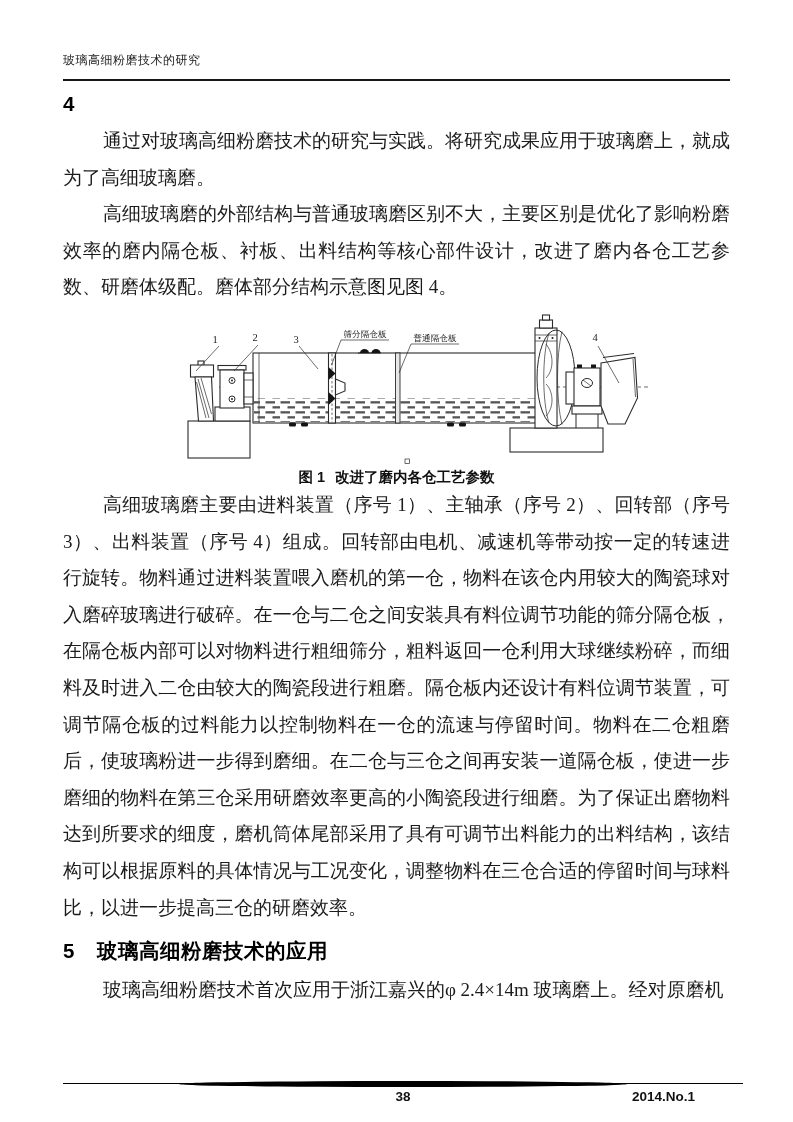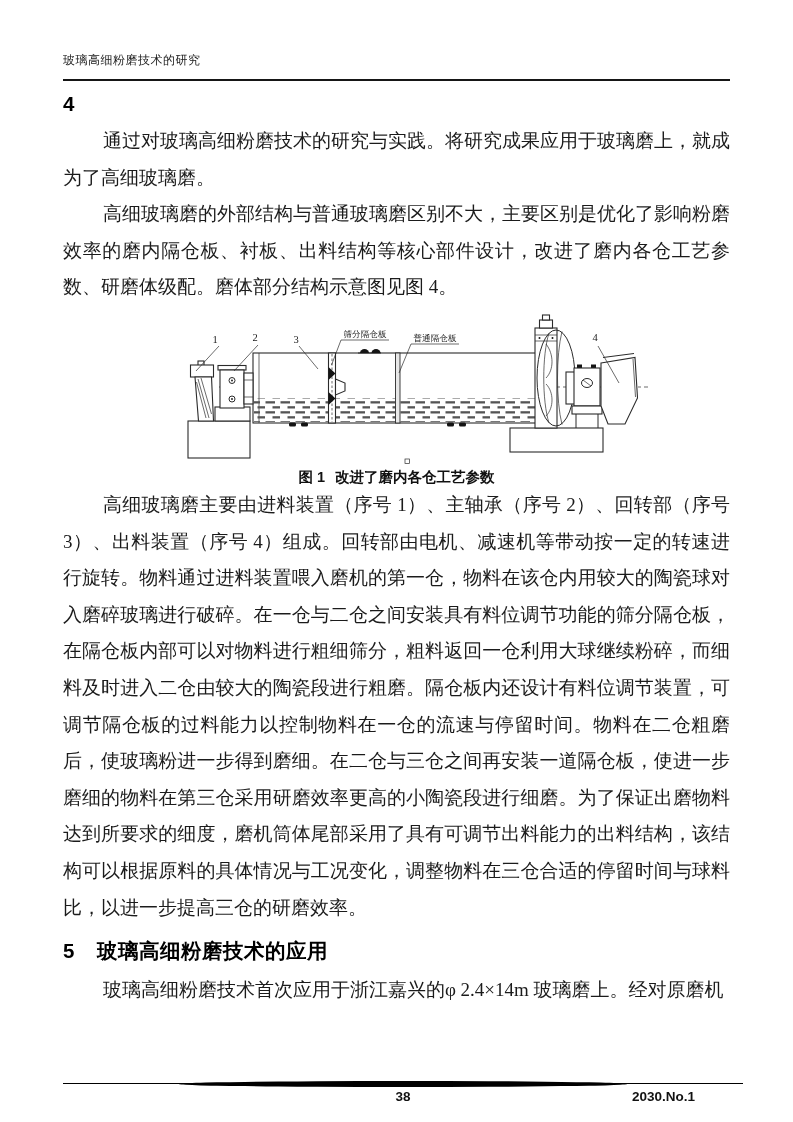--- a/index.html
+++ b/index.html
@@ -205,17 +205,17 @@
     <span>5</span>
     <span>玻璃高细粉磨技术的应用</span>
   </div>
 
   <p class="para first">玻璃高细粉磨技术首次应用于浙江嘉兴的φ 2.4×14m  玻璃磨上。经对原磨机</p>
 
   <div class="footer">
     <div class="footer-rule"></div>
     <div class="footer-row">
       <span class="footer-page">38</span>
-      <span class="footer-issue">2030.No.1</span>
+      <span class="footer-issue">2014.No.1</span>
     </div>
   </div>
 
 </div>
 
 </body></html>

